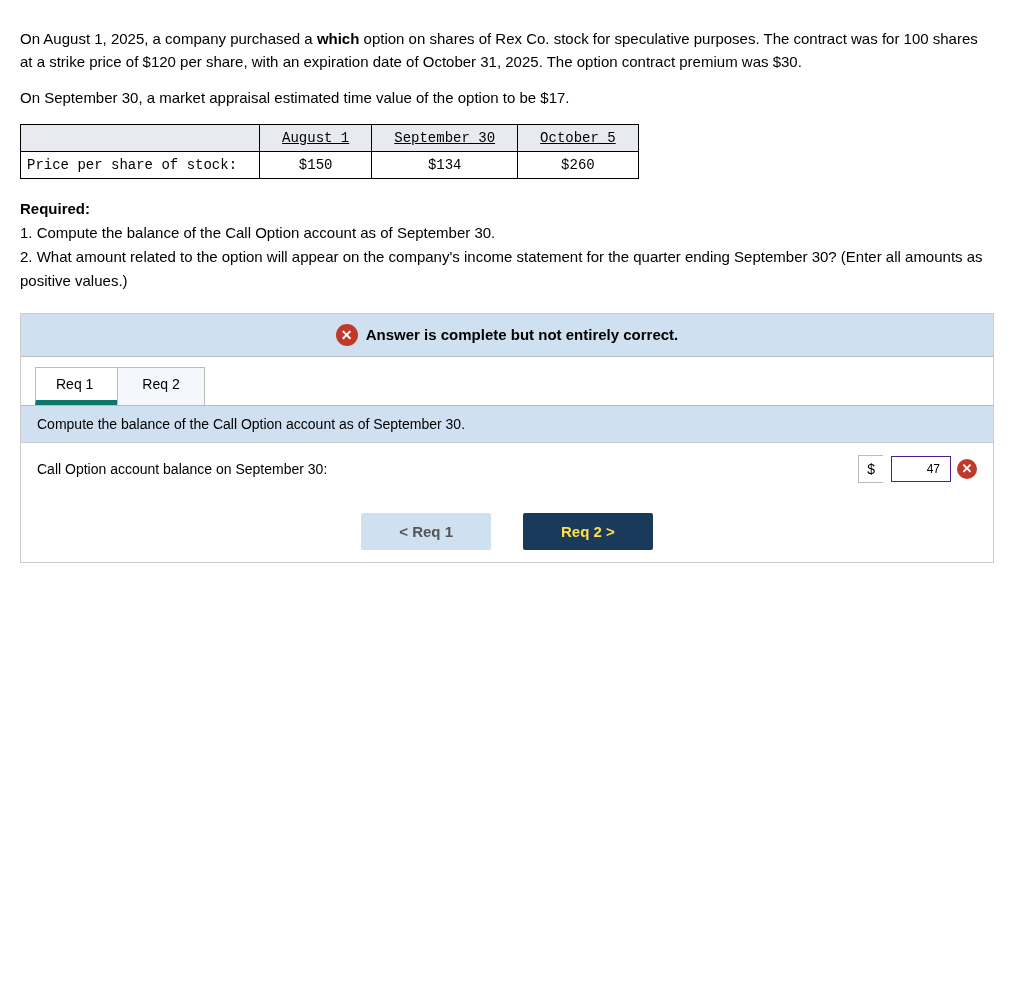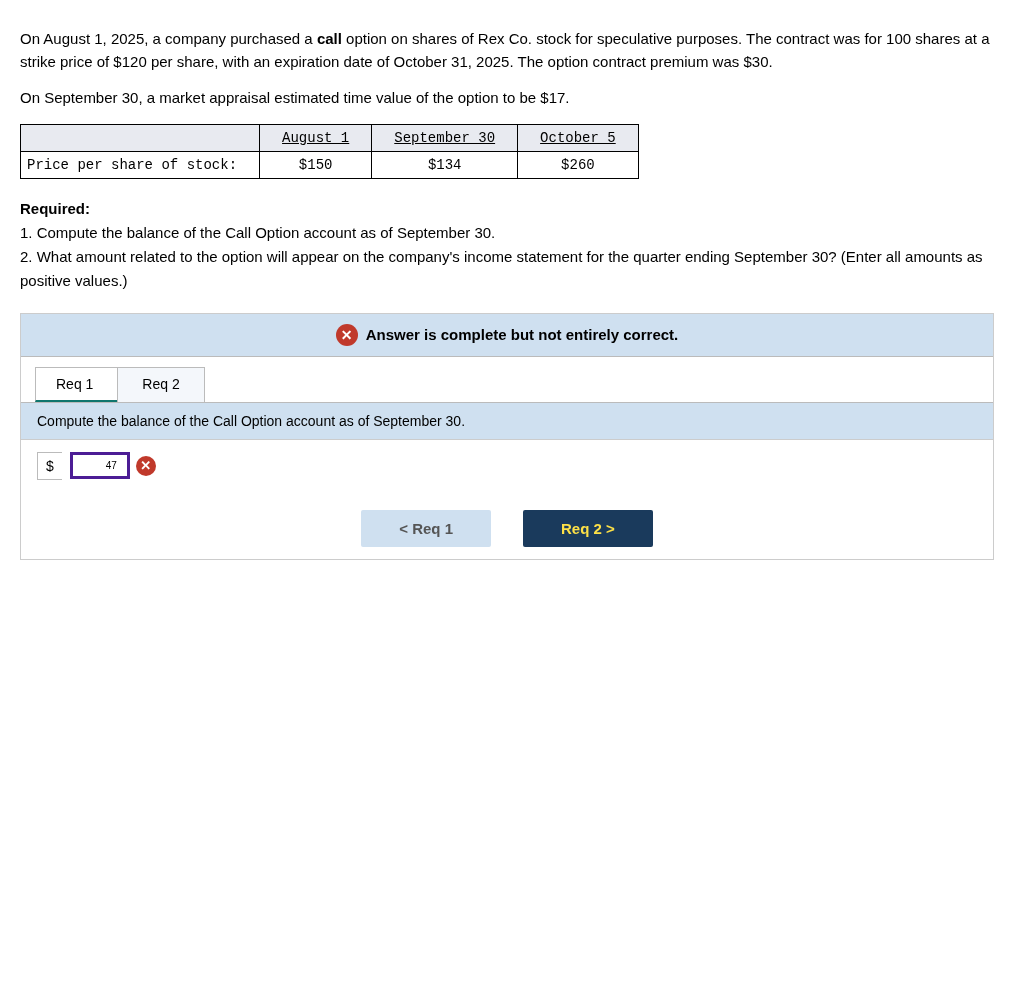--- a/index.html
+++ b/index.html
@@ -106,21 +106,21 @@
       border-bottom: none;
       background: #f4f7fb;
       cursor: pointer;
       font-size: 14px;
       color: #000;
       position: relative;
     }
 
     .tab.active {
       background: #fff;
-      border-bottom: 2px solid #0f766e;
+      border-bottom: 5px solid #0f766e;
       z-index: 2;
       padding-left: 20px;
     }
 
     .tab:first-child {
       border-right: none;
     }
 
     .tab-content-area {
       border-top: 1px solid #bbb;
@@ -149,22 +149,22 @@
     .dollar-sign {
       font-size: 14px;
       margin-right: 8px;
       border: 1px solid #bbb;
       padding: 5px 8px;
       background: #fff;
       border-right: none;
     }
 
     .value-input {
-      font-size: 10px;
-      border: 3px solid #4c1d95;
+      font-size: 12px;
+      border: 1px solid #4c1d95;
       padding: 5px 10px;
       width: 60px;
       text-align: right;
       outline: none;
     }
 
     .input-error-icon {
       display: inline-flex;
       align-items: center;
       justify-content: center;
@@ -211,21 +211,21 @@
     }
 
     strong {
       font-weight: bold;
     }
   </style>
 </head>
 <body>
 
 <div class="problem-text">
-  <p>On August 1, 2025, a company purchased a <strong>call</strong> option on shares of Rex Co. stock for speculative purposes.  The contract was for 100 shares at a strike price of $120 per share, with an expiration date of October 31, 2025.  The option contract premium was $30.</p>
+  <p>On August 1, 2025, a company purchased a <strong>which</strong> option on shares of Rex Co. stock for speculative purposes.  The contract was for 100 shares at a strike price of $120 per share, with an expiration date of October 31, 2025.  The option contract premium was $30.</p>
 
   <p>On September 30, a market appraisal estimated time value of the option to be $17.</p>
 
 </div>
 
 <table class="stock-table">
   <thead>
     <tr>
       <th style="background:#e8eaf0;"></th>
       <th>August 1</th>
@@ -257,20 +257,21 @@
 
   <div class="tabs-row">
     <div class="tab active">Req 1</div>
     <div class="tab">Req 2</div>
   </div>
 
   <div class="tab-content-area">
     <div class="tab-header">Compute the balance of the Call Option account as of September 30.</div>
 
     <div class="input-row">
+      <span class="input-label">Call Option account balance on September 30:</span>
       <div class="input-group">
         <span class="dollar-sign">$</span>
         <input class="value-input" type="text" value="47" style="">
         <span class="input-error-icon">✕</span>
       </div>
     </div>
   </div>
 
   <div class="nav-buttons">
     <button class="nav-btn prev">&lt; Req 1</button>

